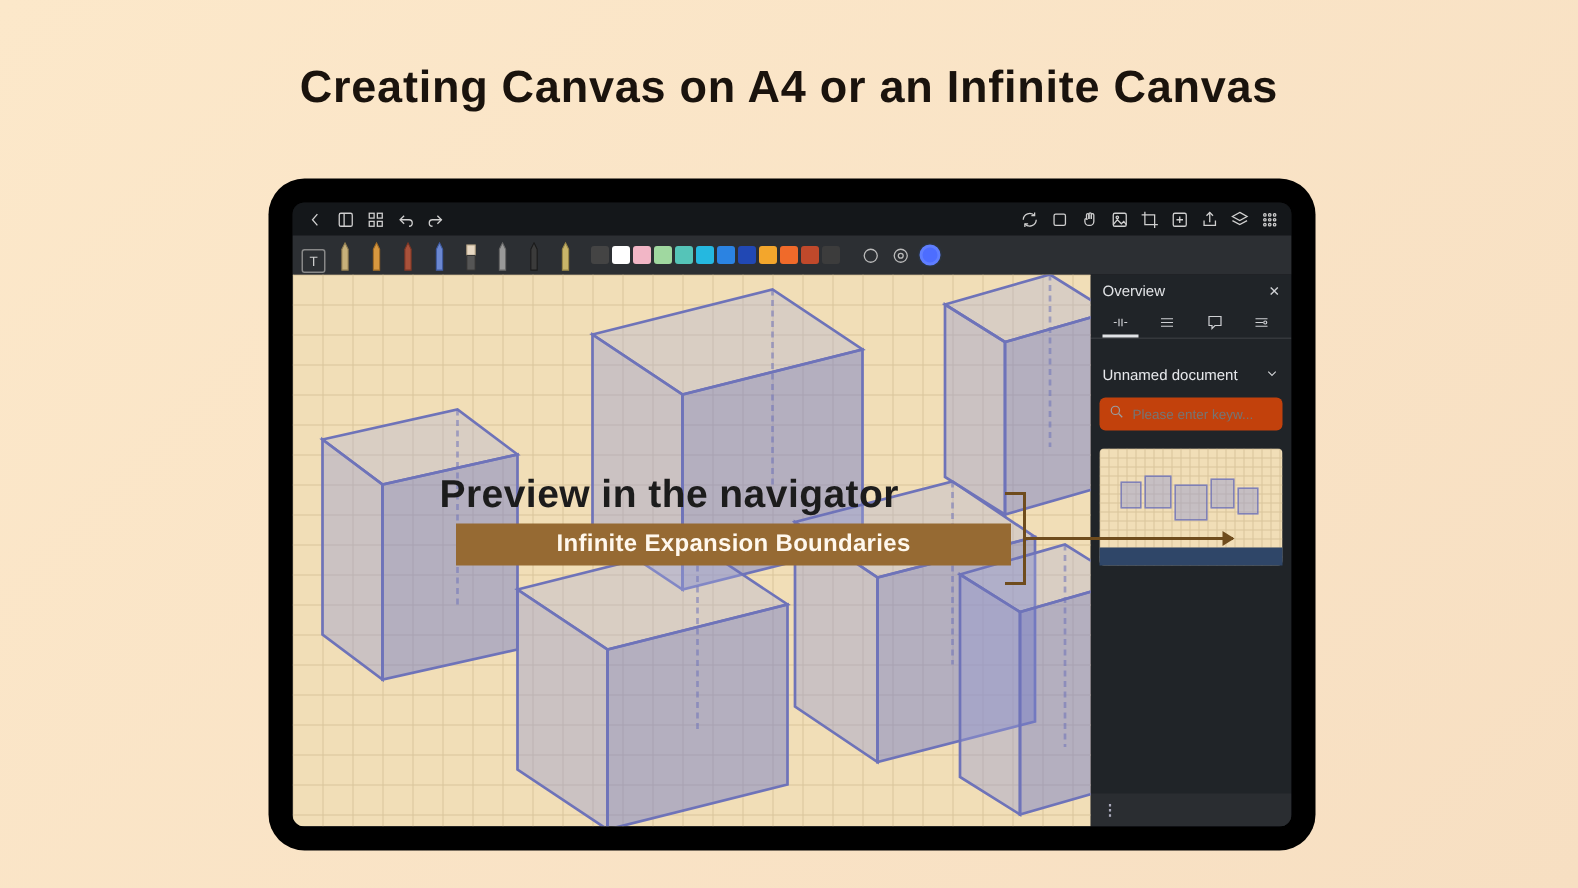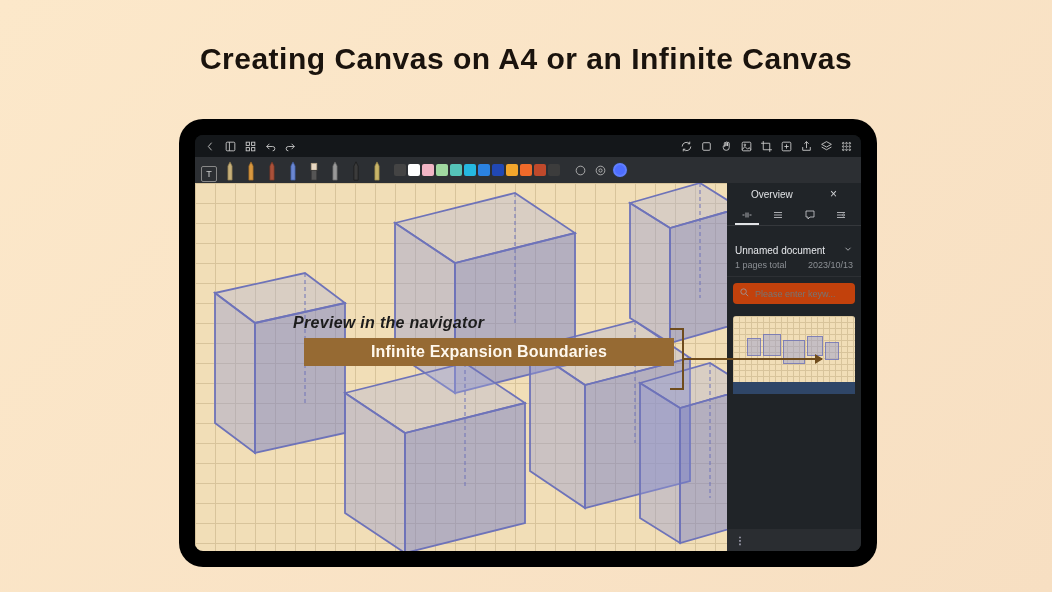--- a/index.html
+++ b/index.html
@@ -103,21 +103,21 @@
 .sidepanel {
   width: 134px;
   background: #202428;
   color: #d7d9dc;
   display: flex;
   flex-direction: column;
   font-size: 10px;
 }
 .sp-head {
   display:flex; align-items:center; justify-content:space-between;
-  padding: 4px 24px;
+  padding: 4px 8px;
 }
 .sp-title { font-size:10px; color:#e1e3e6; }
 .sp-close { cursor:pointer; font-size:12px; color:#cfd1d4;}
 .sp-tabs { display:flex; justify-content:space-around; padding:2px 4px 0 4px; border-bottom:1px solid #35383c;}
 .sp-tab { width:24px; height:18px; display:flex; align-items:center; justify-content:center; cursor:pointer; border-bottom:2px solid transparent;}
 .sp-tab.active { border-bottom-color:#e1e3e6;}
 .sp-tab svg { width:12px; height:12px; stroke:#cfd1d4; stroke-width:1.6; fill:none;}
 .sp-doc { padding:6px 8px 2px 8px; display:flex; align-items:center; justify-content:space-between; cursor:pointer;margin-top:12px;}
 .sp-doc-name { font-size:10px; color:#e7e9ec; }
 .sp-doc-chevron svg { width:10px; height:10px; stroke:#cfd1d4; stroke-width:1.8; fill:none;}
@@ -144,28 +144,27 @@
 .cube svg { width:100%; height:100%; }
 .cube svg polygon, .cube svg line { stroke:#6e73b9; stroke-width:1.8; }
 .cube svg polygon.front { fill:rgba(150,155,210,.42); }
 .cube svg polygon.top { fill:rgba(170,175,220,.34); }
 .cube svg polygon.side { fill:rgba(120,128,200,.5); }
 .cube svg line { stroke-dasharray:4 3; stroke:#6e73b9; opacity:.55;}
 
 .callout-1 {
   position:absolute;
   left:293px; top:314px;
-  font-size:16px; font-weight:800;
+  font-size:26px; font-weight:800;
   color:#1c1c1c;
   letter-spacing:.3px;
-  font-style:italic;
 }
 .callout-2-box {
   position:absolute;
-  left:304px; top:338px;
+  left:304px; top:349px;
   width:370px; height:28px;
   background:#966a33;
   display:flex; align-items:center; justify-content:center;
   color:#fff8ed; font-size:16px; font-weight:800;
   letter-spacing:.2px;
 }
 .callout-bracket {
   position:absolute;
   left:670px; top:328px;
   width:14px; height:62px;
@@ -464,24 +463,20 @@
                 <circle cx="17" cy="12" r="2"></circle>
               </svg>
             </span>
         </div>
         <div class="sp-doc">
           <span class="sp-doc-name">Unnamed document</span>
           <span class="sp-doc-chevron"><svg viewBox="0 0 24 24">
                 <polyline points="6,9 12,15 18,9"></polyline>
               </svg></span>
         </div>
-        <div class="sp-meta">
-          <span>1 pages total</span>
-          <span>2023/10/13</span>
-        </div>
         <div class="sp-search">
           <span><svg viewBox="0 0 24 24">
                 <circle cx="10" cy="10" r="6"></circle>
                 <line x1="15" y1="15" x2="20" y2="20"></line>
               </svg></span>
           <input type="text" placeholder="Please enter keyw..." style="">
         </div>
         <div class="sp-thumb-wrap">
           <div class="sp-thumb">
             <div class="mini-cube" style="left:14px;top:22px;width:14px;height:18px;">

